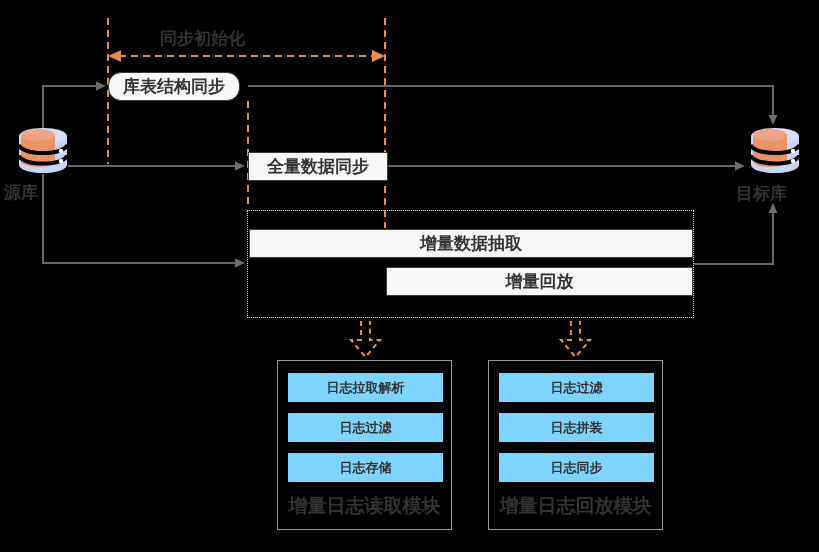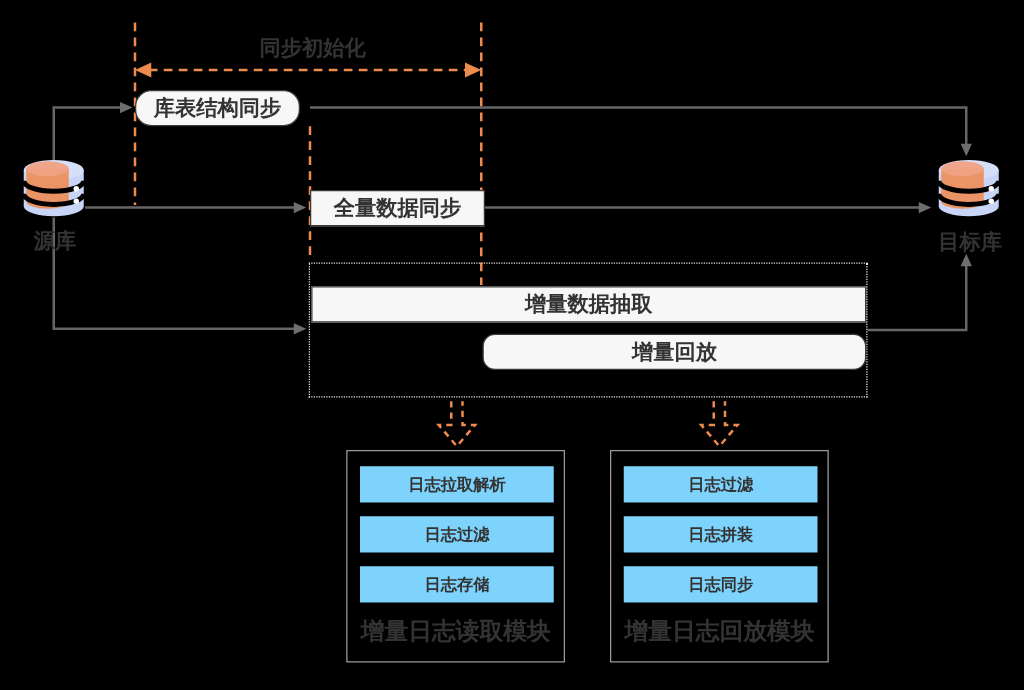--- a/index.html
+++ b/index.html
@@ -3,21 +3,21 @@
 <meta charset="utf-8">
 <style>
   html,body{margin:0;padding:0;background:#000;}
   .canvas{
     position:relative;width:819px;height:552px;background:#000;overflow:hidden;
     font-family:"Liberation Sans","DejaVu Sans",sans-serif;
   }
   .canvas *{box-sizing:border-box;}
   svg.lines{position:absolute;left:0;top:0;width:819px;height:552px;}
   .lbl{
-    position:absolute;color:#333;font-weight:700;text-align:center;
+    position:absolute;color:#333;font-weight:700;text-align:left;
     white-space:nowrap;
   }
   .flow-box{
     position:absolute;background:#F7F7F7;border:1.5px solid #3A3A3A;
     display:flex;align-items:center;justify-content:center;
     color:#333;font-weight:700;font-size:17px;white-space:nowrap;
   }
   .group-dotted{
     position:absolute;border:1px dotted #E8E8E8;background:transparent;
   }
@@ -86,21 +86,21 @@
   <div class="flow-box" style="left:248px;top:152px;width:140px;height:29px;">
     <span>全量数据同步</span>
   </div>
 
   <div class="group-dotted" style="left:247px;top:210px;width:447px;height:108px;"></div>
 
   <div class="flow-box" style="left:249px;top:229px;width:444px;height:29px;border-width:1px;">
     <span>增量数据抽取</span>
   </div>
 
-  <div class="flow-box" style="left:386px;top:267px;width:307px;height:29px;border-width:1px;border-radius:10px;">
+  <div class="flow-box" style="left:386px;top:267px;width:307px;height:29px;border-width:1px;">
     <span>增量回放</span>
   </div>
 
   <svg style="position:absolute;left:17px;top:127px;" width="52" height="48" viewBox="0 0 52 48">
     <path d="M2,9 v29 a24,8 0 0 0 48,0 v-29 z" fill="#C9D5F7"></path>
     <ellipse cx="26" cy="9" rx="24" ry="8" fill="#D6DFFA"></ellipse>
     <path d="M4,8 v26 a17,6 0 0 0 34,0 v-26 z" fill="#EE8A50" opacity="0.88"></path>
     <ellipse cx="21" cy="8" rx="17" ry="6" fill="#EFA183" opacity="0.95"></ellipse>
     <path d="M2,17.5 a24,8.5 0 0 0 48,0" stroke="#000" stroke-width="4" fill="none"></path>
     <path d="M2,28 a24,8.5 0 0 0 48,0" stroke="#000" stroke-width="4" fill="none"></path>

